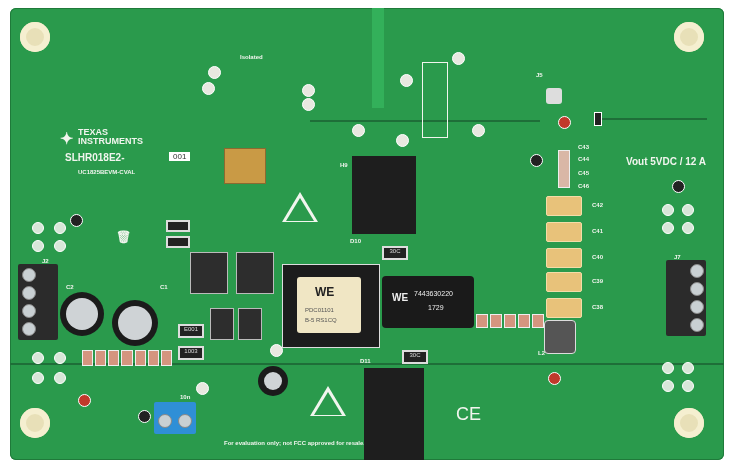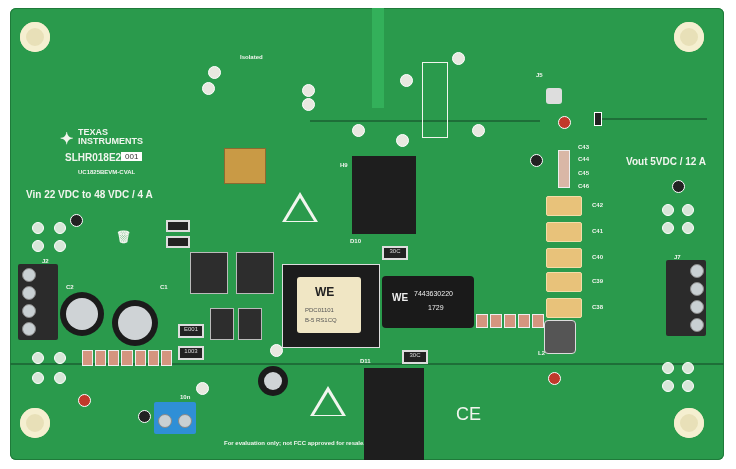--- a/index.html
+++ b/index.html
@@ -18,21 +18,21 @@
   .cap-tan{position:absolute;background:#e8c27a;border:1px solid #f3dca8;border-radius:2px;}
   .cap-pink{position:absolute;background:#d4957f;border:1px solid #eee;}
   .pad{position:absolute;width:10px;height:10px;border-radius:50%;background:#d8e6d8;border:1px solid #fff;}
   .terminal{position:absolute;background:#2b2b2b;border-radius:2px;}
   .screw{position:absolute;width:12px;height:12px;border-radius:50%;background:#c9d0d3;border:1px solid #888;}
   .heatsink{position:absolute;background:#1e1e1e;}
   .elcap{position:absolute;border-radius:50%;background:#1b1b1b;}
   .elcap .top{position:absolute;left:6px;top:6px;right:6px;bottom:6px;border-radius:50%;background:#cfd3d6;}
   .warn{position:absolute;width:0;height:0;border-left:18px solid transparent;border-right:18px solid transparent;border-bottom:30px solid #f1f5ee;}
   .warn-inner{position:absolute;width:0;height:0;border-left:14px solid transparent;border-right:14px solid transparent;border-bottom:23px solid #2a9a4c;}
-  .sticker{position:absolute;background:#fff;color:#333;font-size:8px;padding:0 4px;}
+  .sticker{position:absolute;background:#fff;color:#333;font-size:8px;padding:0 4px;margin-left:48px;}
 </style>
 </head>
 <body>
 
 <div class="board">
 
   <div class="hole" style="left:10px;top:14px"></div>
   <div class="hole" style="left:664px;top:14px"></div>
   <div class="hole" style="left:10px;top:400px"></div>
   <div class="hole" style="left:664px;top:400px"></div>
@@ -40,21 +40,20 @@
   <div class="ab" style="left:362px;top:0;width:12px;height:100px;background:#33b05a"></div>
   <div class="trace" style="left:300px;top:112px;width:230px;height:0;border-top-width:2px"></div>
   <div class="trace" style="left:587px;top:110px;width:110px;height:0;border-top-width:2px"></div>
   <div class="trace" style="left:0;top:355px;width:714px;height:0;border-top-width:2px"></div>
 
   <div class="silk" style="left:50px;top:121px;font-size:16px">✦</div>
   <div class="silk" style="left:68px;top:120px;font-size:9px;line-height:9px;width:60px;white-space:normal">TEXAS INSTRUMENTS</div>
   <div class="silk" style="left:55px;top:144px;font-size:10px">SLHR018E2-</div>
   <div class="sticker" style="left:111px;top:144px">001</div>
   <div class="silk small" style="left:68px;top:161px">UC1825BEVM-CVAL</div>
-  <div class="silk" style="left:16px;top:181px;font-size:10px">Vin 22 VDC to 48 VDC / 4 A</div>
   <div class="silk" style="left:616px;top:148px;font-size:10px">Vout 5VDC / 12 A</div>
   <div class="silk small" style="left:230px;top:46px">Isolated</div>
   <div class="silk small" style="left:214px;top:432px">For evaluation only; not FCC approved for resale.</div>
   <div class="silk" style="left:446px;top:396px;font-size:18px;font-weight:normal">CE</div>
 
   <div class="silk" style="left:106px;top:222px;font-size:12px">🗑</div>
 
   <div class="warn" style="left:272px;top:184px"></div>
   <div class="warn-inner" style="left:276px;top:190px"></div>
   <div class="warn" style="left:300px;top:378px"></div>

